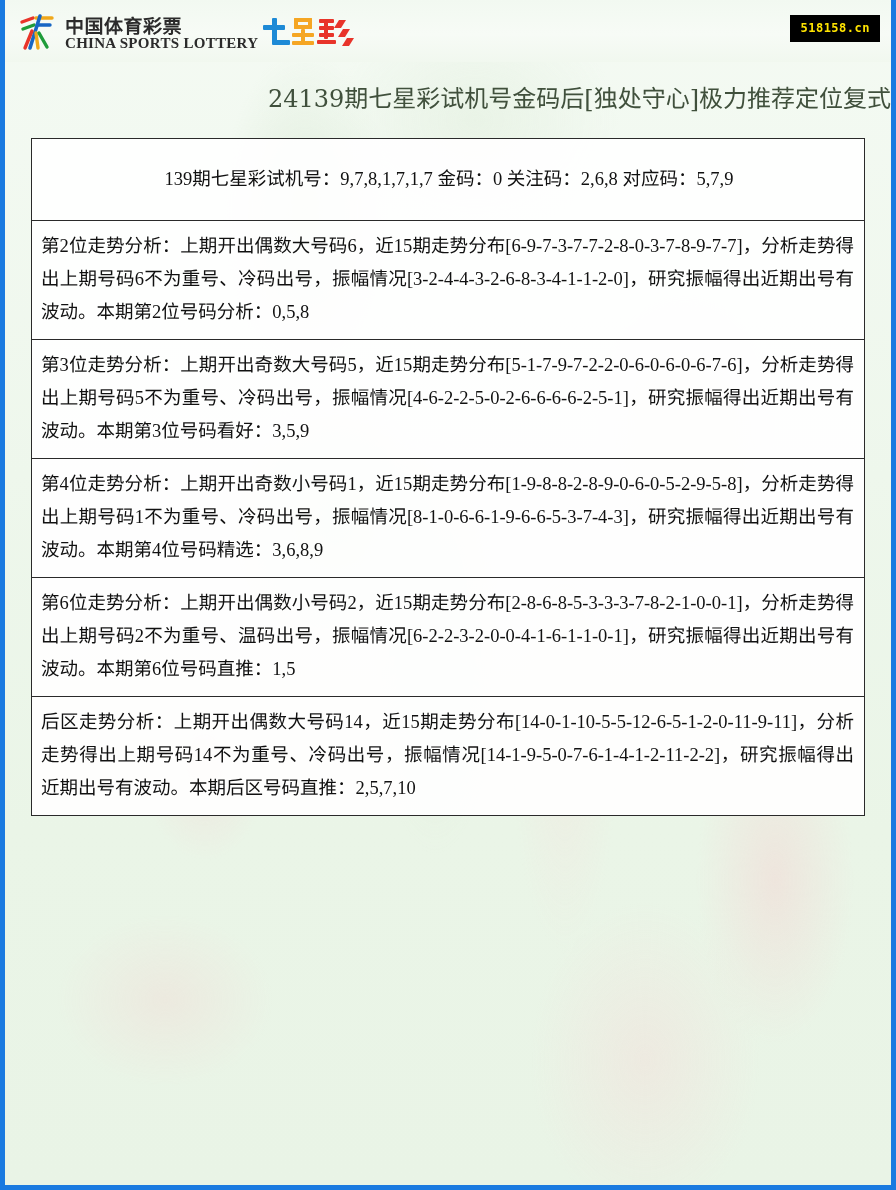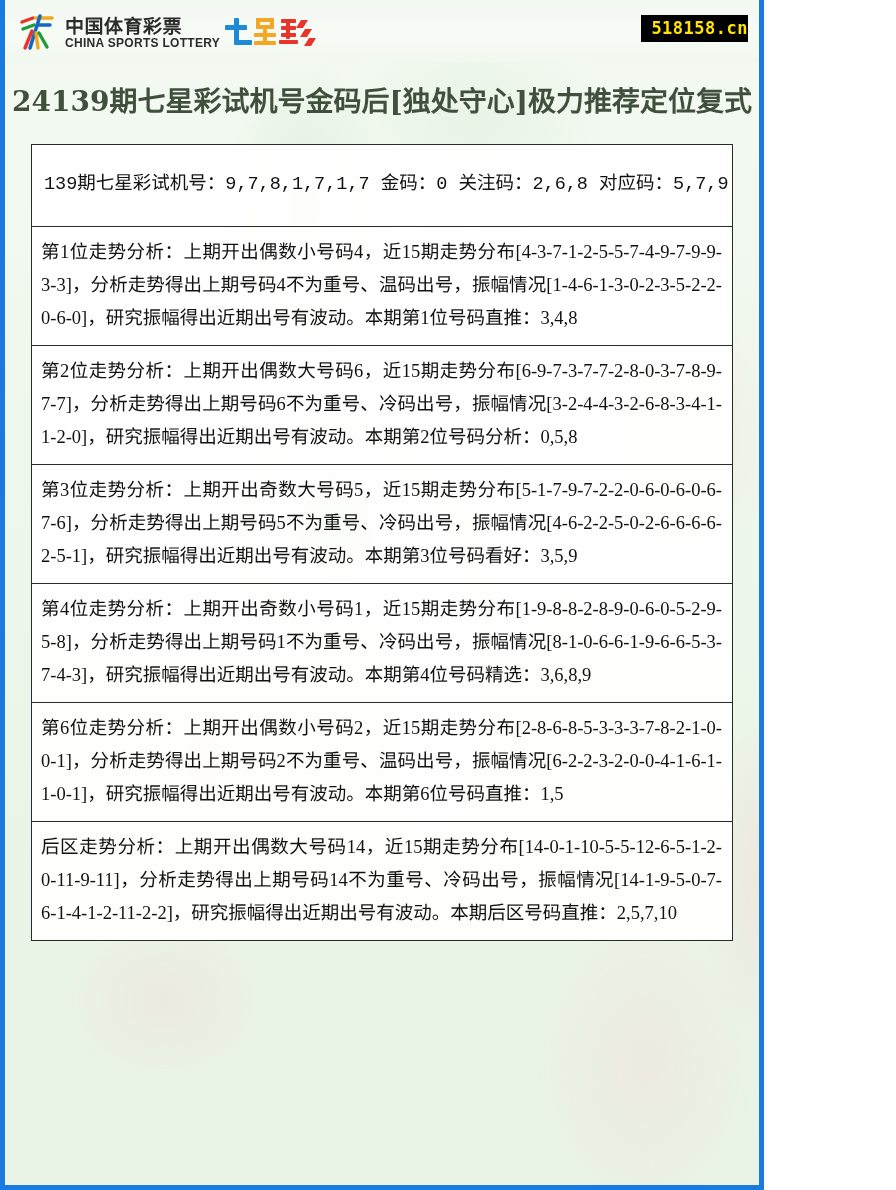--- a/index.html
+++ b/index.html
@@ -12,21 +12,21 @@
     height: 1190px;
     overflow: hidden;
     font-family: "Liberation Serif", "DejaVu Serif", serif;
     background: #ffffff;
   }
 
   
   #page {
     position: relative;
     box-sizing: border-box;
-    width: 764px;
+    width: 896px;
     height: 1190px;
     border-left: 5px solid #1a7ae0;
     border-right: 5px solid #1a7ae0;
     border-bottom: 5px solid #1a7ae0;
     border-top: 0;
     background:
       linear-gradient(180deg, #f4faf3 0%, #eef7ec 40%, #eaf5e7 70%, #e9f4e6 100%);
     overflow: hidden;
   }
 
@@ -79,57 +79,57 @@
   .logo-cn {
     font-family: "DejaVu Sans", "Liberation Sans", sans-serif;
     font-size: 19px;
     font-weight: bold;
     color: #2b2b2b;
     letter-spacing: .5px;
     line-height: 22px;
     white-space: nowrap;
   }
   .logo-en {
-    font-family: Liberation Sans, sans-serif;
-    font-size: 12px;
+    font-family: Liberation Serif, serif;
+    font-size: 15px;
     font-weight: bold;
     color: #2b2b2b;
     letter-spacing: .3px;
     line-height: 12px;
     white-space: nowrap;
   }
   .logo-qxc {
     display: flex;
     align-items: center;
     height: 40px;
   }
   .logo-qxc svg { display: block; }
 
   #site-badge {
     position: absolute;
     right: 11px;
     top: 15px;
     background: #000000;
     color: #ffe400;
     font-family: "DejaVu Sans Mono", "Liberation Mono", monospace;
-    font-size: 17px;
+    font-size: 12px;
     font-weight: bold;
     letter-spacing: .5px;
-    padding: 3px 0 4px 10px;
+    padding: 3px 10px 4px 10px;
     line-height: 20px;
     white-space: nowrap;
   }
 
   
   #title {
     position: relative;
-    text-align: center;
+    text-align: right;
     font-family: "DejaVu Serif", "Liberation Serif", serif;
-    font-size: 28px;
-    font-weight: bold;
+    font-size: 24px;
+    font-weight: normal;
     color: #40503c;
     line-height: 38px;
     padding: 2px 0 4px 0;
     letter-spacing: 0px;
     white-space: nowrap;
   }
 
   
   #board {
     position: relative;
@@ -143,21 +143,20 @@
   }
   .row:last-child { border-bottom: 0; }
 
   .row-center {
     text-align: center;
     font-size: 18.5px;
     line-height: 30px;
     color: #111;
     padding: 25px 10px 26px 12px;
     white-space: nowrap;
-    font-family: Liberation Mono, monospace;
   }
   .row-analysis {
     text-align: justify;
     text-align-last: left;
     font-size: 18.5px;
     line-height: 33px;
     color: #111;
     padding: 9px 10px 10px 9px;
   }
   .row-analysis .txt,
@@ -235,25 +234,20 @@
   <div id="board">
 
     <div class="row">
       <div class="row-center">
         <span class="txt">139期七星彩试机号：9,7,8,1,7,1,7  金码：0  关注码：2,6,8  对应码：5,7,9</span>
       </div>
     </div>
 
 
 
-    <div class="row">
-      <div class="row-analysis">
-        <span class="txt">第1位走势分析：上期开出偶数小号码4，近15期走势分布[4-3-7-1-2-5-5-7-4-9-7-9-9-3-3]，分析走势得出上期号码4不为重号、温码出号，振幅情况[1-4-6-1-3-0-2-3-5-2-2-0-6-0]，研究振幅得出近期出号有波动。本期第1位号码直推：3,4,8</span>
-      </div>
-    </div>
 
     <div class="row">
       <div class="row-analysis">
         <span class="txt">第2位走势分析：上期开出偶数大号码6，近15期走势分布[6-9-7-3-7-7-2-8-0-3-7-8-9-7-7]，分析走势得出上期号码6不为重号、冷码出号，振幅情况[3-2-4-4-3-2-6-8-3-4-1-1-2-0]，研究振幅得出近期出号有波动。本期第2位号码分析：0,5,8</span>
       </div>
     </div>
 
     <div class="row">
       <div class="row-analysis">
         <span class="txt">第3位走势分析：上期开出奇数大号码5，近15期走势分布[5-1-7-9-7-2-2-0-6-0-6-0-6-7-6]，分析走势得出上期号码5不为重号、冷码出号，振幅情况[4-6-2-2-5-0-2-6-6-6-6-2-5-1]，研究振幅得出近期出号有波动。本期第3位号码看好：3,5,9</span>

